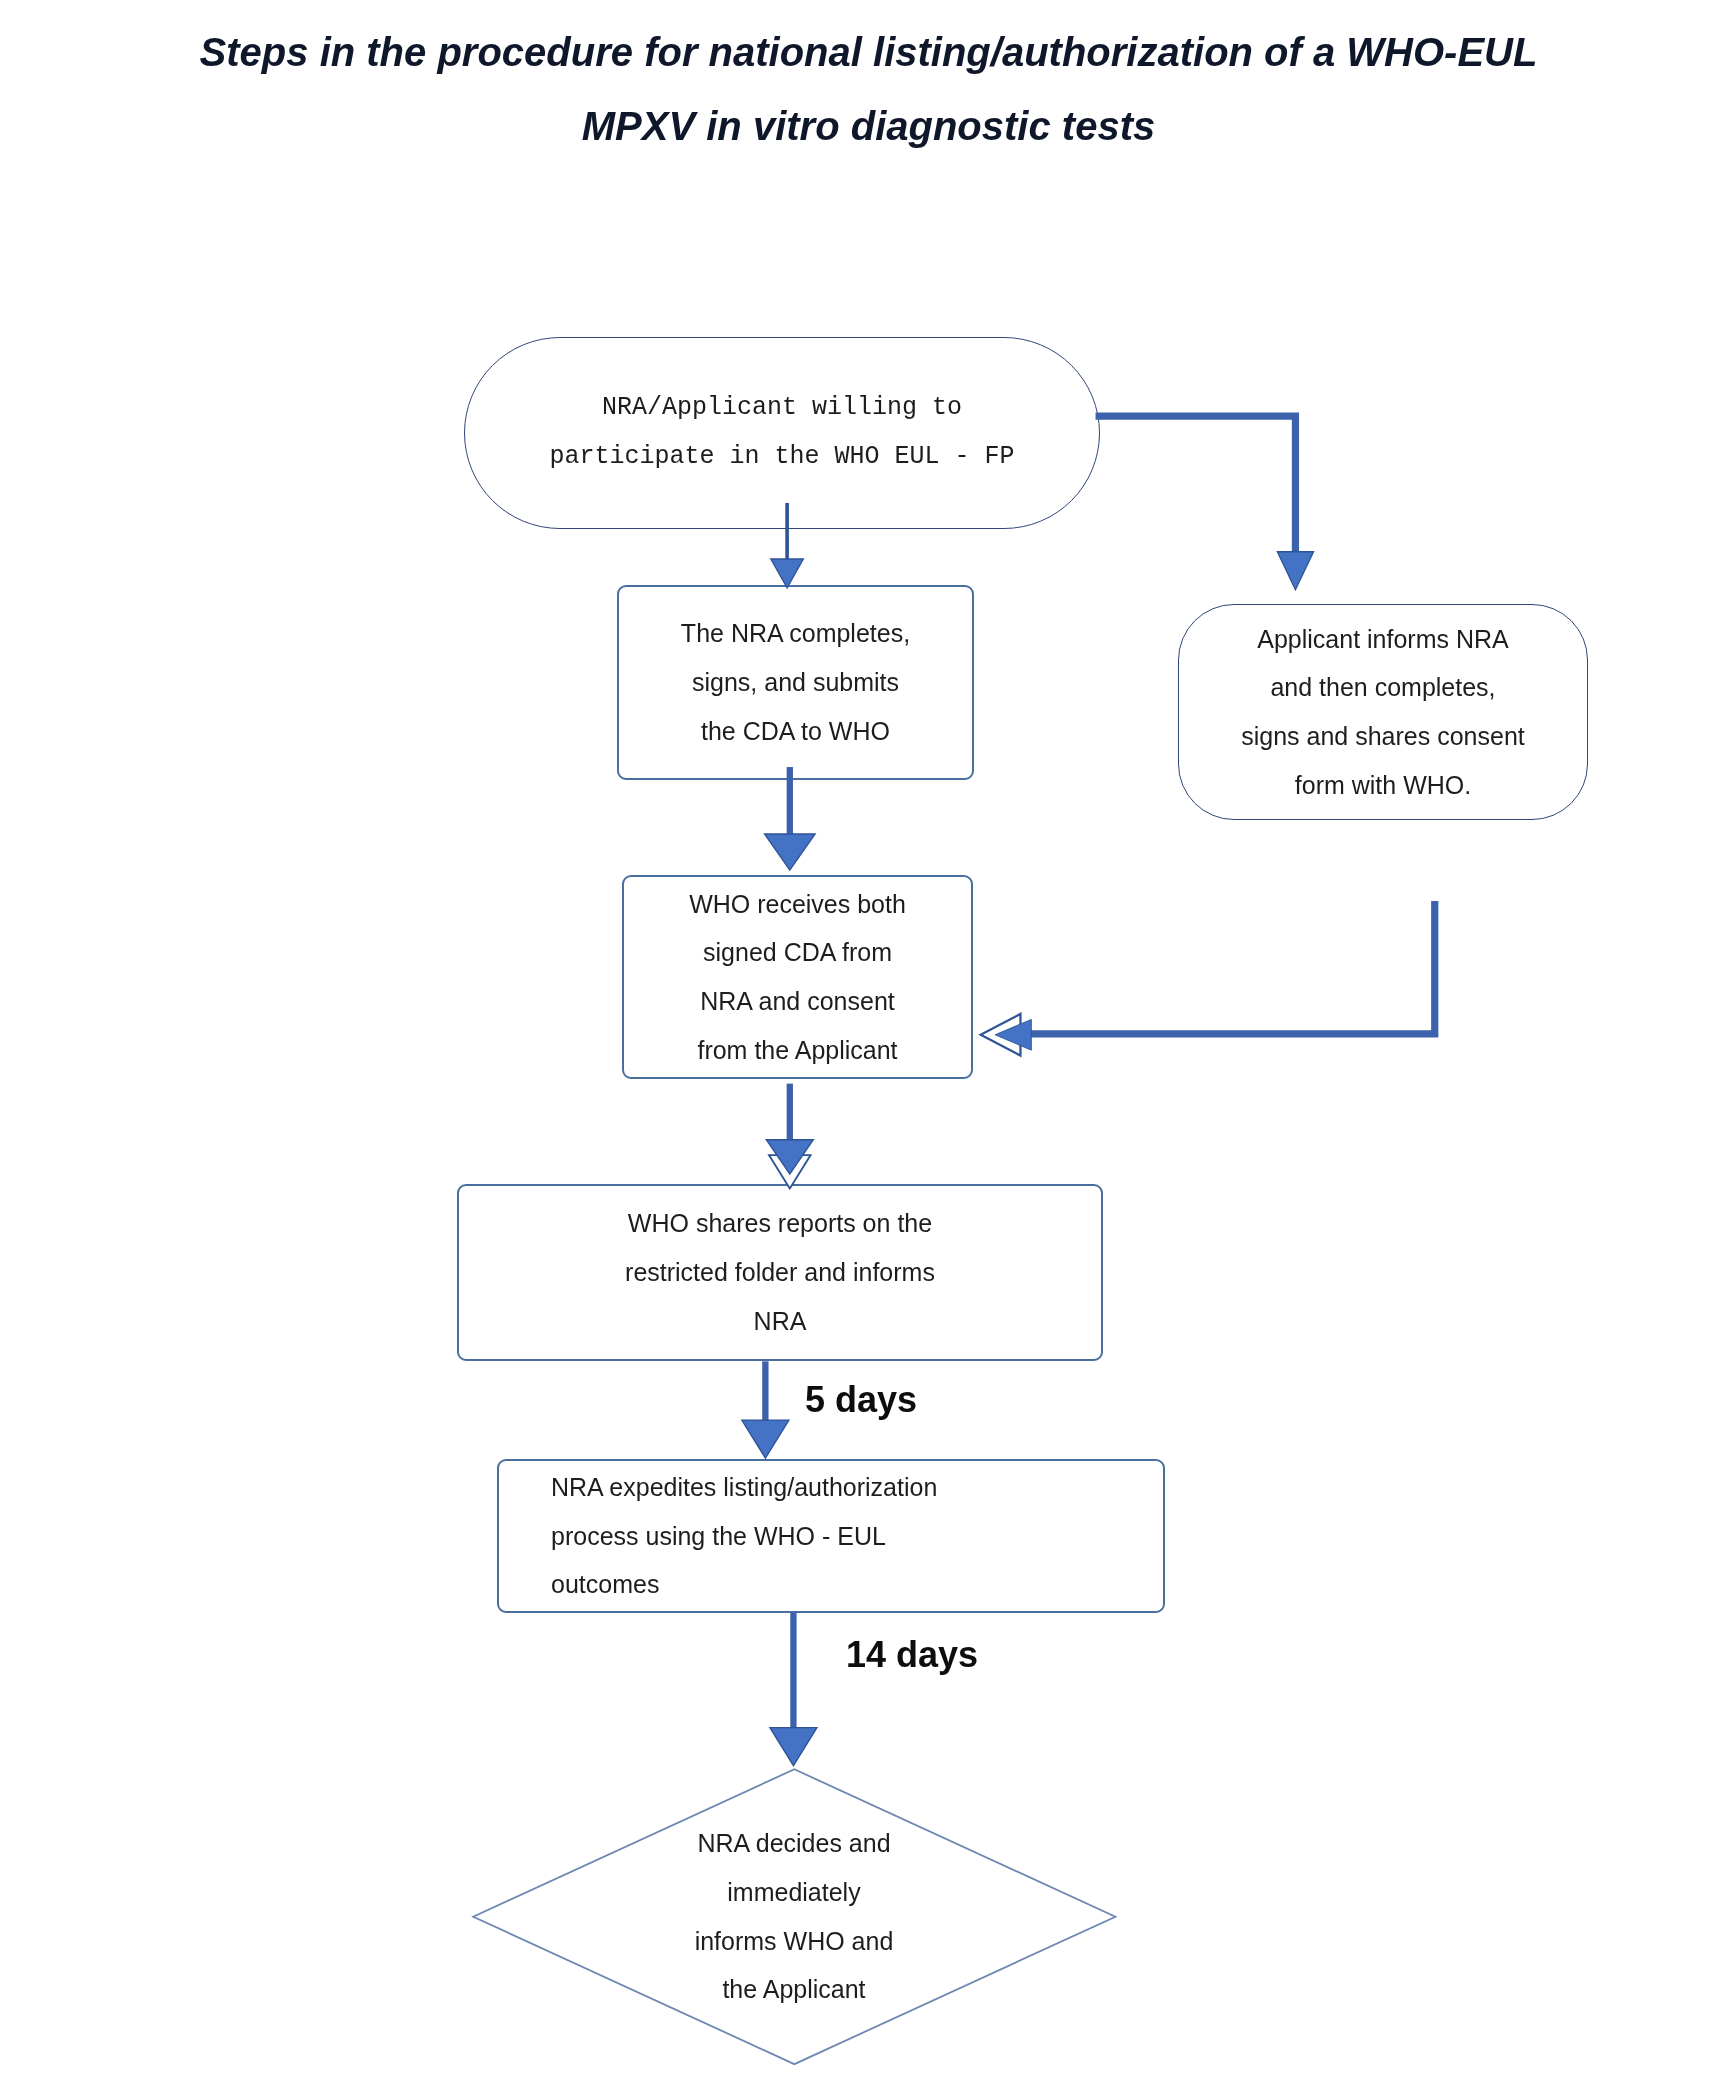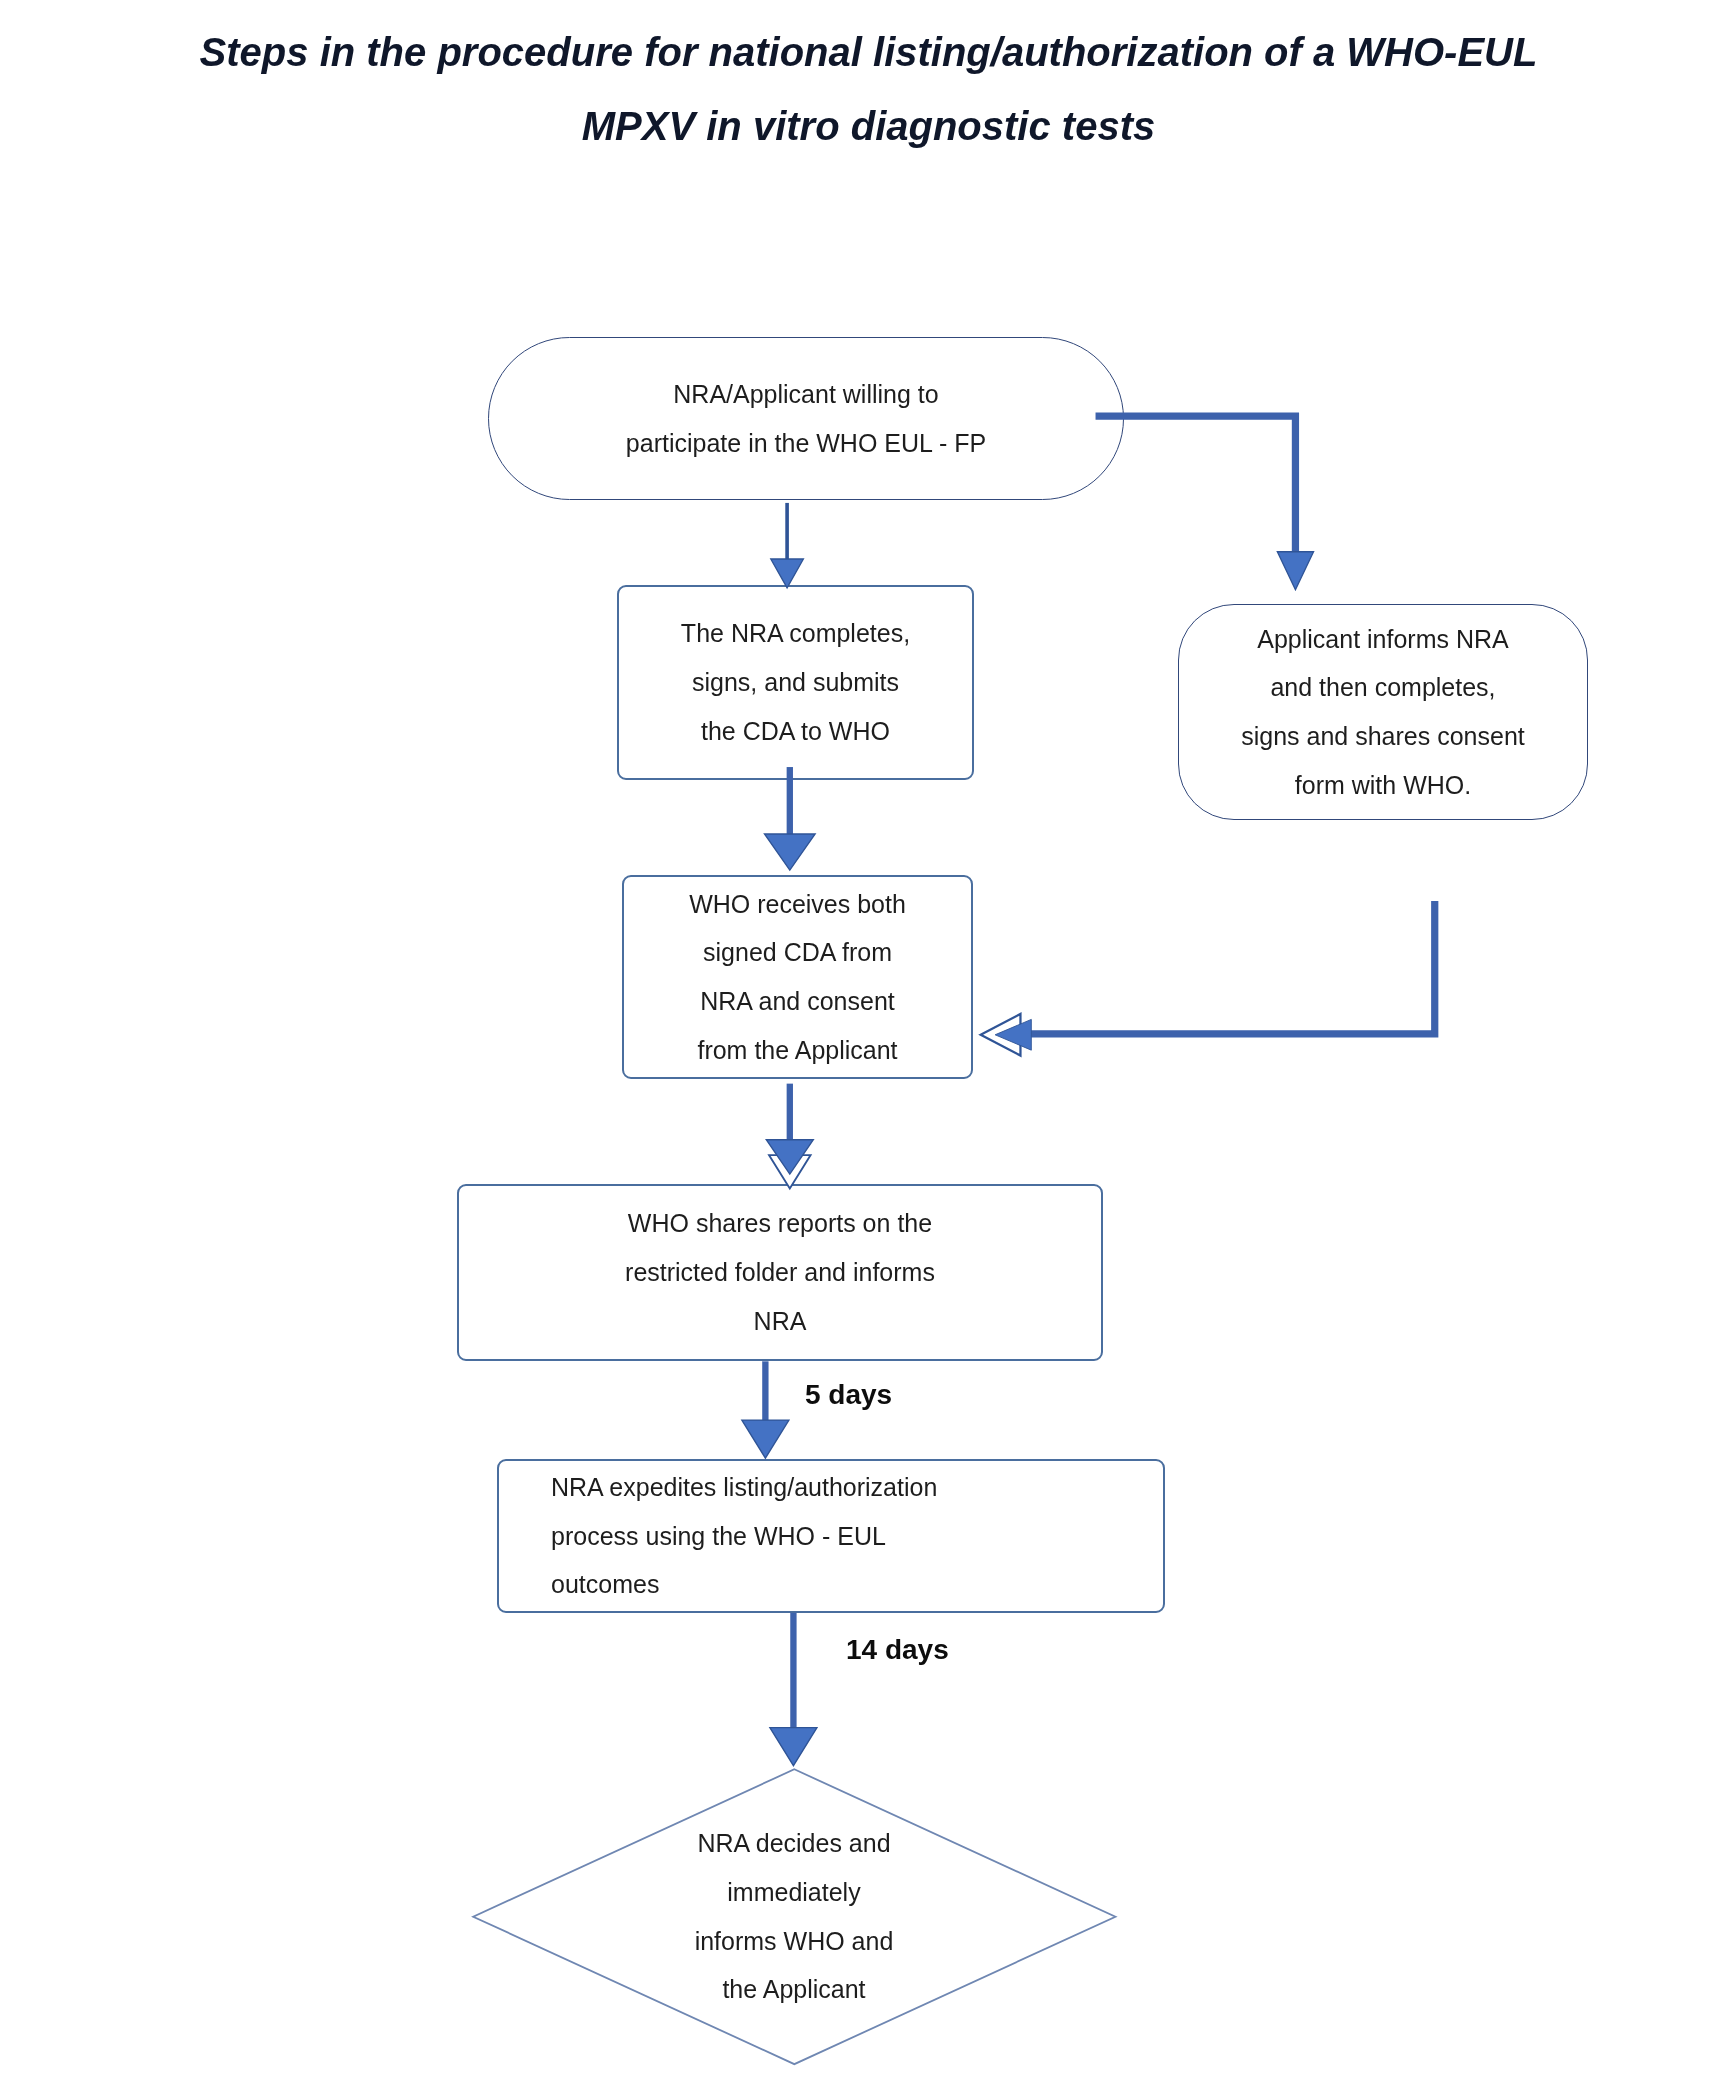--- a/index.html
+++ b/index.html
@@ -39,39 +39,39 @@
   }
   .rect{ border:2.7px solid #4a6e9e; }
   .stadium{
     border:1.8px solid #31477a;
     border-radius:904px;
   }
   .rounded{
     border:1.8px solid #31477a;
     border-radius:56px;
   }
-  .node-start{ left:488px; top:337px; width:636px; height:163px; }
+  .node-start{ left:464px; top:337px; width:636px; height:192px;font-family:Liberation Mono, monospace; }
   .node-nra-completes{ left:617px; top:585px; width:357px; height:195px; }
   .node-applicant-informs{ left:1178px; top:604px; width:410px; height:216px; }
   .node-who-receives{ left:622px; top:875px; width:351px; height:204px; }
   .node-who-shares{ left:457px; top:1184px; width:646px; height:177px; }
   .node-nra-expedites{
     left:457px; top:1459px; width:668px; height:154px;
     justify-content:flex-start; text-align:left; padding-left:52px;margin-left:40px;
   }
   .node-nra-decides{
     position:absolute;
     left:633px; top:1816px; width:322px; height:201px;
     display:flex; align-items:center; justify-content:center;
     text-align:center; color:#1d1d1d; font-size:25px; line-height:1.95;
     white-space:pre-line; z-index:3; background:transparent;
   }
   .edge-label{
     position:absolute;
-    font-size:28px;
+    font-size:36px;
     font-weight:bold;
     color:#0d0d0d;
     z-index:3;
   }
   .label-5days{ left:805px; top:1379px; }
   .label-15days{ left:846px; top:1634px; }
   svg.overlay{
     position:absolute;
     left:0; top:0;
     width:1737px; height:2094px;

